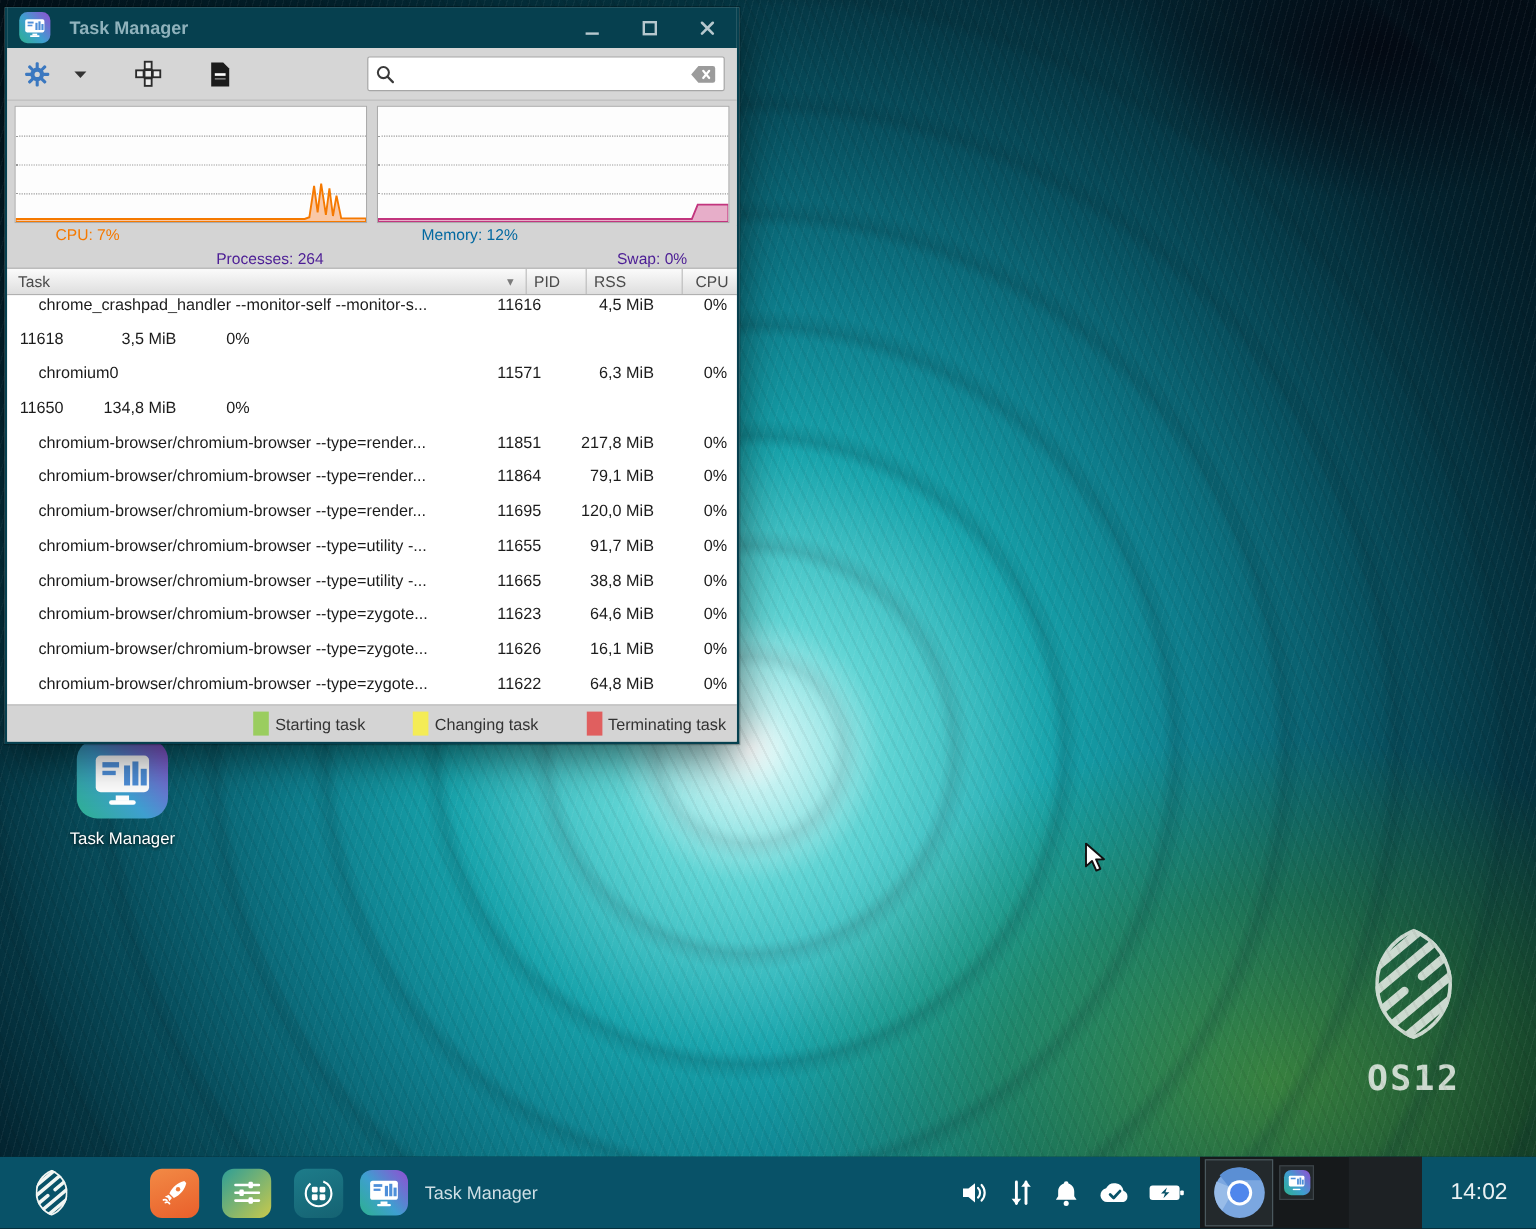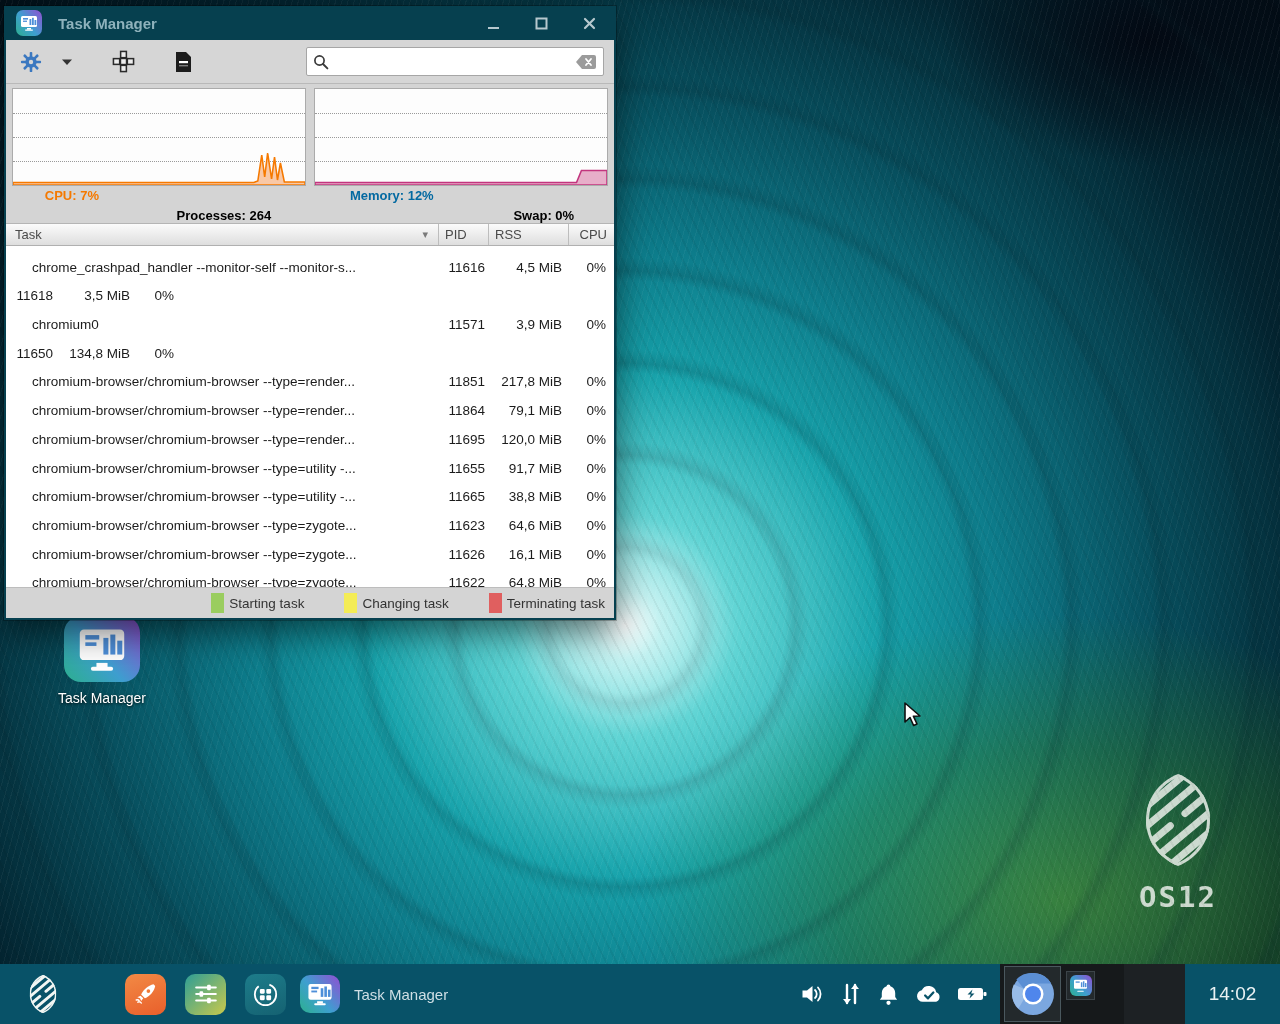--- a/index.html
+++ b/index.html
@@ -43,34 +43,34 @@
   .tb-btn{height:32px;min-width:30px;display:flex;align-items:center;justify-content:center;border-radius:3px;}
   .search-box{margin-left:auto;width:298px;height:29px;background:#fff;border:1px solid #a6a6a6;border-radius:2px;
     display:flex;align-items:center;padding:0 6px;gap:4px;}
   .search-box input{flex:1;border:none;outline:none;font-size:13px;background:transparent;min-width:0;}
 
   .graphs{flex:0 0 104px;display:flex;gap:8px;padding:4px 6px 2px 6px;background:#d4d4d4;}
   .panel{flex:1;position:relative;background:#fdfdfd;border:1px solid #ababab;overflow:hidden;}
   .gridline{position:absolute;left:0;right:0;border-top:1px dotted #9a9a9a;height:0;}
   .panel svg{position:absolute;inset:0;width:100%;height:100%;}
 
-  .statusbar{flex:0 0 22px;display:flex;font-size:13px;font-weight:bold;align-items:center;background:#d4d4d4;}
+  .statusbar{flex:0 0 22px;display:flex;font-size:13px;font-weight:normal;align-items:center;background:#d4d4d4;}
   .statusbar .half{flex:1;display:flex;justify-content:space-around;}
 
   .thead{flex:0 0 23px;display:flex;align-items:center;font-size:13px;color:#4a4a4a;
     background:linear-gradient(#fbfbfb,#dedede);border-top:1px solid #b5b5b5;border-bottom:1px solid #b0b0b0;}
   .thead .hcell{display:flex;align-items:center;height:100%;}
   .h-task{flex:1;padding-left:9px;gap:14px;}
   .h-task .sort-arrow{margin-left:auto;margin-right:10px;color:#7a7a7a;font-size:11px;}
   .h-pid{width:50px;border-left:1px solid #bdbdbd;padding-left:6px;}
   .h-rss{width:80px;border-left:1px solid #bdbdbd;padding-left:6px;}
   .h-cpu{width:46px;border-left:1px solid #bdbdbd;justify-content:flex-end;padding-right:7px;}
 
   .tbody{flex:1;background:#fff;overflow:hidden;display:flex;flex-direction:column;}
-  .trow{flex:0 0 28.7px;display:flex;align-items:flex-end;font-size:13.5px;color:#1c1c1c;}
+  .trow{flex:0 0 28.7px;display:flex;align-items:flex-start;font-size:13.5px;color:#1c1c1c;gap:17px;}
   .cell-task{flex:1;padding-left:26px;white-space:nowrap;overflow:hidden;}
   .cell-pid{width:50px;text-align:right;padding-right:3px;}
   .cell-rss{width:80px;text-align:right;padding-right:6px;}
   .cell-cpu{width:46px;text-align:right;padding-right:8px;}
 
   .legendbar{flex:0 0 31px;background:#d4d4d4;border-top:1px solid #bdbdbd;display:flex;align-items:center;
     justify-content:flex-end;gap:40px;padding-right:9px;font-size:13.5px;color:#333;}
   .legend-item{display:flex;align-items:center;gap:5px;}
   .swatch{width:13px;height:20px;display:inline-block;}
 
@@ -103,21 +103,21 @@
   .chromium-box{position:absolute;left:4px;top:2px;width:57px;height:56px;background:#23292c;border:1px solid #4a585e;
     display:flex;align-items:center;justify-content:center;}
   .mini-box{position:absolute;left:66px;top:7px;width:29px;height:29px;background:#23292c;border:1px solid #3c4449;
     display:flex;align-items:center;justify-content:center;}
   .mini-app-icon{width:22px;height:21px;border-radius:6px;
     background:linear-gradient(50deg,#2fae96 5%,#3e9fd0 45%,#8a55d2 95%);
     display:flex;align-items:center;justify-content:center;}
   #clock{position:absolute;left:1185px;top:0;width:95px;height:60px;display:flex;align-items:center;justify-content:center;
     font-size:19px;color:#e9f1f3;}
 
-  .orange{color:#f57900;}.magenta{color:#0369a1;}.darktext{color:#000000;margin-top:20px;}
+  .orange{color:#f57900;}.magenta{color:#0369a1;}.darktext{color:#4c1d95;margin-top:20px;}
 </style>
 </head>
 <body>
 
 <div id="screen">
 
   <div id="desktop">
     <div id="os-logo">
       <svg width="72" height="96" viewBox="0 0 72 96">
         <defs>
@@ -288,21 +288,21 @@
           <span class="cell-cpu">0%</span>
         </div>
         <div class="trow">
           <span class="cell-pid">11618</span>
           <span class="cell-rss">3,5 MiB</span>
           <span class="cell-cpu">0%</span>
         </div>
         <div class="trow">
           <span class="cell-task">chromium0</span>
           <span class="cell-pid">11571</span>
-          <span class="cell-rss">3,9 MiB</span>
+          <span class="cell-rss">6,3 MiB</span>
           <span class="cell-cpu">0%</span>
         </div>
         <div class="trow">
           <span class="cell-pid">11650</span>
           <span class="cell-rss">134,8 MiB</span>
           <span class="cell-cpu">0%</span>
         </div>
         <div class="trow">
           <span class="cell-task">chromium-browser/chromium-browser --type=render...</span>
           <span class="cell-pid">11851</span>

